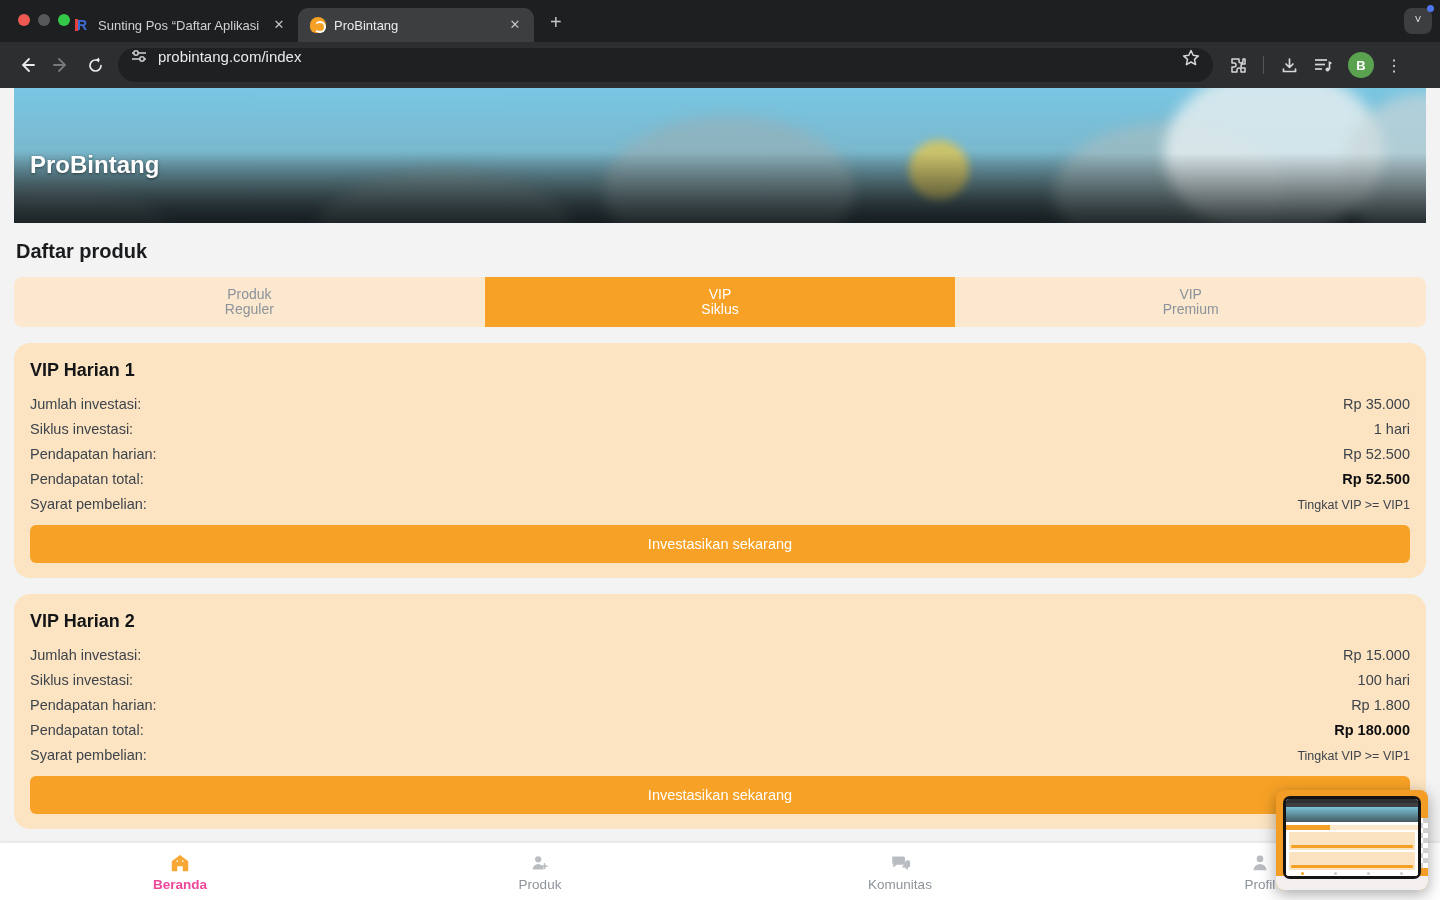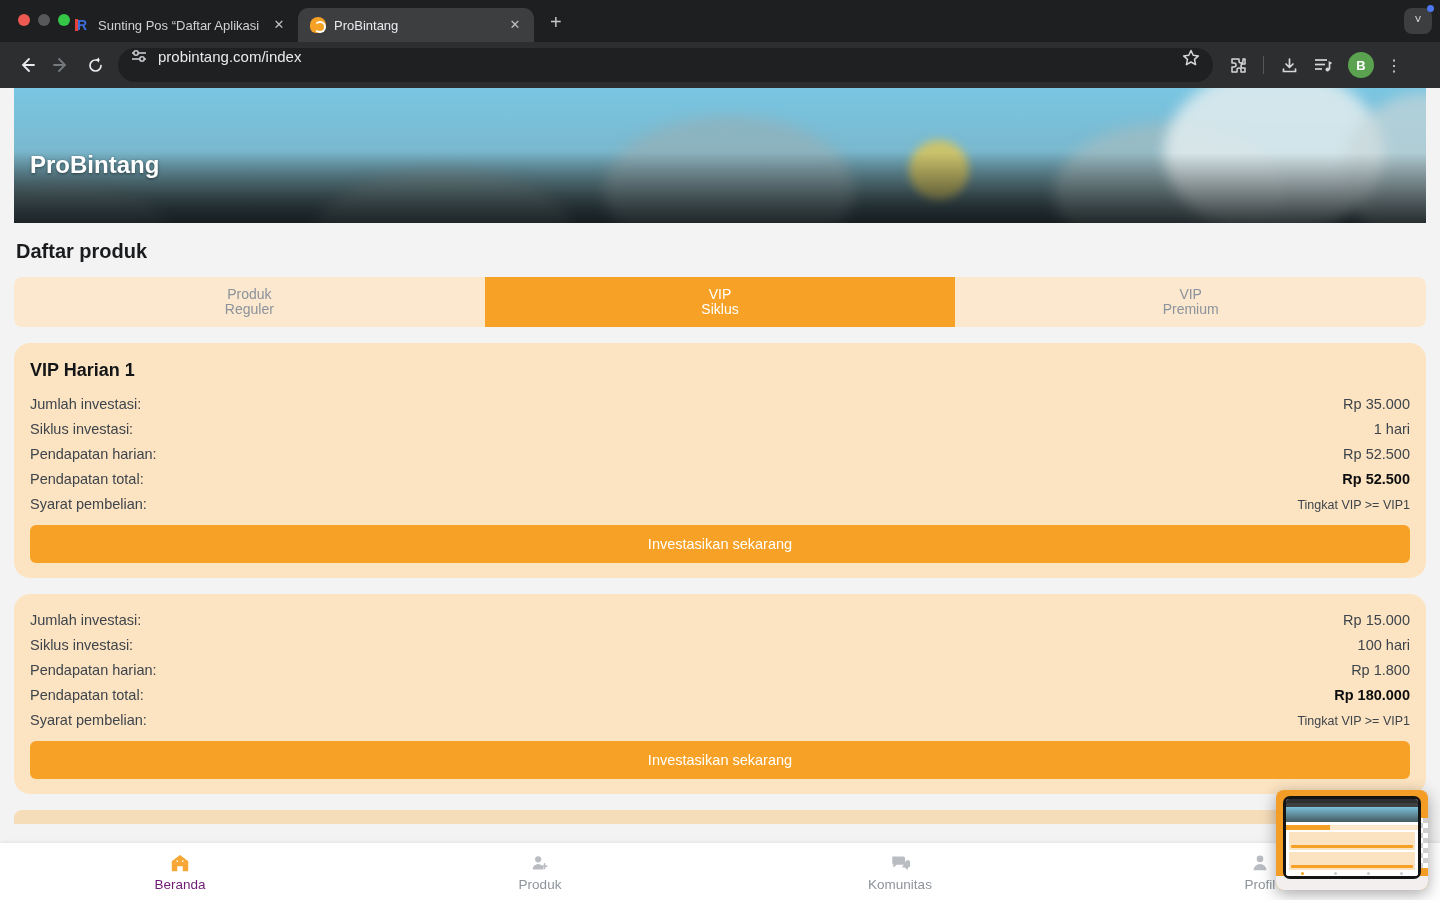--- a/index.html
+++ b/index.html
@@ -77,21 +77,21 @@
   .crow .value.small { font-size:12.5px; }
   .invest-btn { display:block; width:100%; height:38px; margin-top:9px; background:#f7a226; border:none;
                 border-radius:6px; color:#fff; font-size:14.5px; font-family:inherit; }
   .card-partial { margin:16px 14px 0; height:14px; background:#f6ddba; border-radius:8px 8px 0 0; }
 
   
   .bottomnav { position:absolute; left:0; right:0; bottom:0; height:57px; background:#fff;
                box-shadow:0 -1px 4px rgba(0,0,0,.07); display:flex; }
   .bn-item { flex:1; display:flex; flex-direction:column; align-items:center; justify-content:center; gap:3px; }
   .bn-label { font-size:13.5px; color:#8e949c; }
-  .bn-item.active .bn-label { color:#701a75; }
+  .bn-item.active .bn-label { color:#ec4899;font-weight:bold; }
 
   
   .pip { position:absolute; right:12px; bottom:10px; width:152px; height:100px; border-radius:8px;
          overflow:hidden; background:#f49d26; box-shadow:0 4px 16px rgba(0,0,0,.35); }
   .pip-bottom { position:absolute; left:0; right:0; bottom:0; height:14px; background:#f2efee; }
   .pip-checker { position:absolute; right:0; top:28px; width:10px; height:50px;
                  background:conic-gradient(#cfcfcf 25%, #fff 0 50%, #cfcfcf 0 75%, #fff 0); background-size:10px 10px; }
   .pip-tablet { position:absolute; left:7px; right:7px; top:6px; bottom:11px; background:#141414;
                 border-radius:7px; padding:3px; }
   .pip-screen { width:100%; height:100%; background:#fff; border-radius:3px; overflow:hidden;
@@ -248,20 +248,21 @@
       <span class="value bold">Rp 52.500</span>
     </div>
     <div class="crow">
       <span class="label">Syarat pembelian:</span>
       <span class="value small">Tingkat VIP &gt;= VIP1</span>
     </div>
     <button class="invest-btn">Investasikan sekarang</button>
   </div>
 
   <div class="card">
+    <h3>VIP Harian 2</h3>
     <div class="crow">
       <span class="label">Jumlah investasi:</span>
       <span class="value">Rp 15.000</span>
     </div>
     <div class="crow">
       <span class="label">Siklus investasi:</span>
       <span class="value">100 hari</span>
     </div>
     <div class="crow">
       <span class="label">Pendapatan harian:</span>

